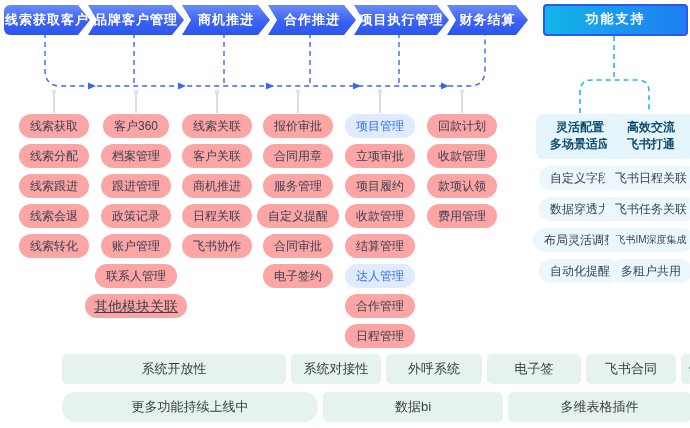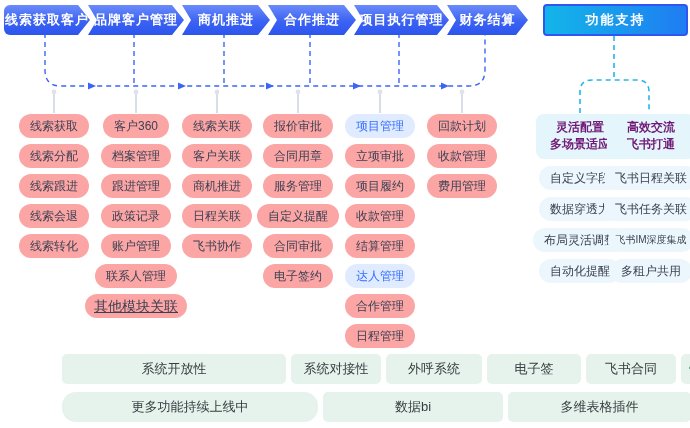--- a/index.html
+++ b/index.html
@@ -12,33 +12,33 @@
     color:#fff;font-size:13px;font-weight:bold;letter-spacing:1px;
     background:linear-gradient(180deg,#6b8bfa 0%,#3b62f3 55%,#2c55ee 100%);
     clip-path:polygon(0% 0%, calc(100% - 12px) 0%, 100% 50%, calc(100% - 12px) 100%, 0% 100%, 9px 50%);}
   .flow-step.first{clip-path:polygon(0% 0%, calc(100% - 12px) 0%, 100% 50%, calc(100% - 12px) 100%, 0% 100%);
     border-radius:6px 0 0 6px;}
 
   
   .support-btn{position:absolute;left:543px;top:4px;width:141px;height:28px;line-height:28px;
     text-align:center;color:#fff;font-size:13px;font-weight:bold;letter-spacing:2px;
     background:linear-gradient(90deg,#13b5e9 0%,#1f7df2 100%);
-    border:2px solid #2f55f2;border-radius:4px;}
+    border:2px solid #2f55f2;border-radius:4px;font-family:Liberation Mono, monospace;}
 
   
   .col{position:absolute;top:114px;display:flex;flex-direction:column;align-items:center;gap:6px;width:120px;}
   .pill{height:24px;line-height:24px;padding:0 11px;border-radius:13px;background:#fca5a5;
     color:#3c4152;font-size:12px;white-space:nowrap;}
   .pill.hl{background:#e0ebff;color:#3370ff;}
   .pill.sm{font-size:14px;padding:0 9px;text-decoration:underline;}
 
   
   .support-group{position:absolute;top:114px;display:flex;flex-direction:column;align-items:center;gap:7px;
     transform:translateX(-50%);}
-  .sup-head{width:68px;padding:5px 10px;border-radius:8px;background:#e4f5fc;color:#701a75;
+  .sup-head{width:68px;padding:5px 10px;border-radius:8px;background:#e4f5fc;color:#0c4a6e;
     font-size:12px;font-weight:bold;text-align:center;line-height:1.45;white-space:nowrap;}
   .pill.sup{background:#ebf7fd;}
   .pill.sm2{font-size:10px;padding:0 7px;}
 
   
   .bottom-row{position:absolute;left:18px;display:flex;gap:5px;padding-left:44px;}
   .bbox{height:30px;line-height:30px;text-align:center;background:#e5f3ec;border-radius:5px;
     color:#383c40;font-size:13px;white-space:nowrap;overflow:hidden;}
   .bbox.ell{color:#5fae8d;font-weight:bold;font-size:15px;letter-spacing:1px;line-height:27px;}
 </style>
@@ -128,20 +128,21 @@
       <div class="pill">项目履约</div>
       <div class="pill">收款管理</div>
       <div class="pill">结算管理</div>
       <div class="pill hl">达人管理</div>
       <div class="pill">合作管理</div>
       <div class="pill">日程管理</div>
     </div>
   <div class="col" style="left:402px">
       <div class="pill">回款计划</div>
       <div class="pill">收款管理</div>
+      <div class="pill">款项认领</div>
       <div class="pill">费用管理</div>
     </div>
 
   <div class="support-group" style="left:580px">
       <div class="sup-head">
         <div>灵活配置</div>
         <div>多场景适应</div>
       </div>
       <div class="pill sup">自定义字段</div>
       <div class="pill sup">数据穿透力</div>

